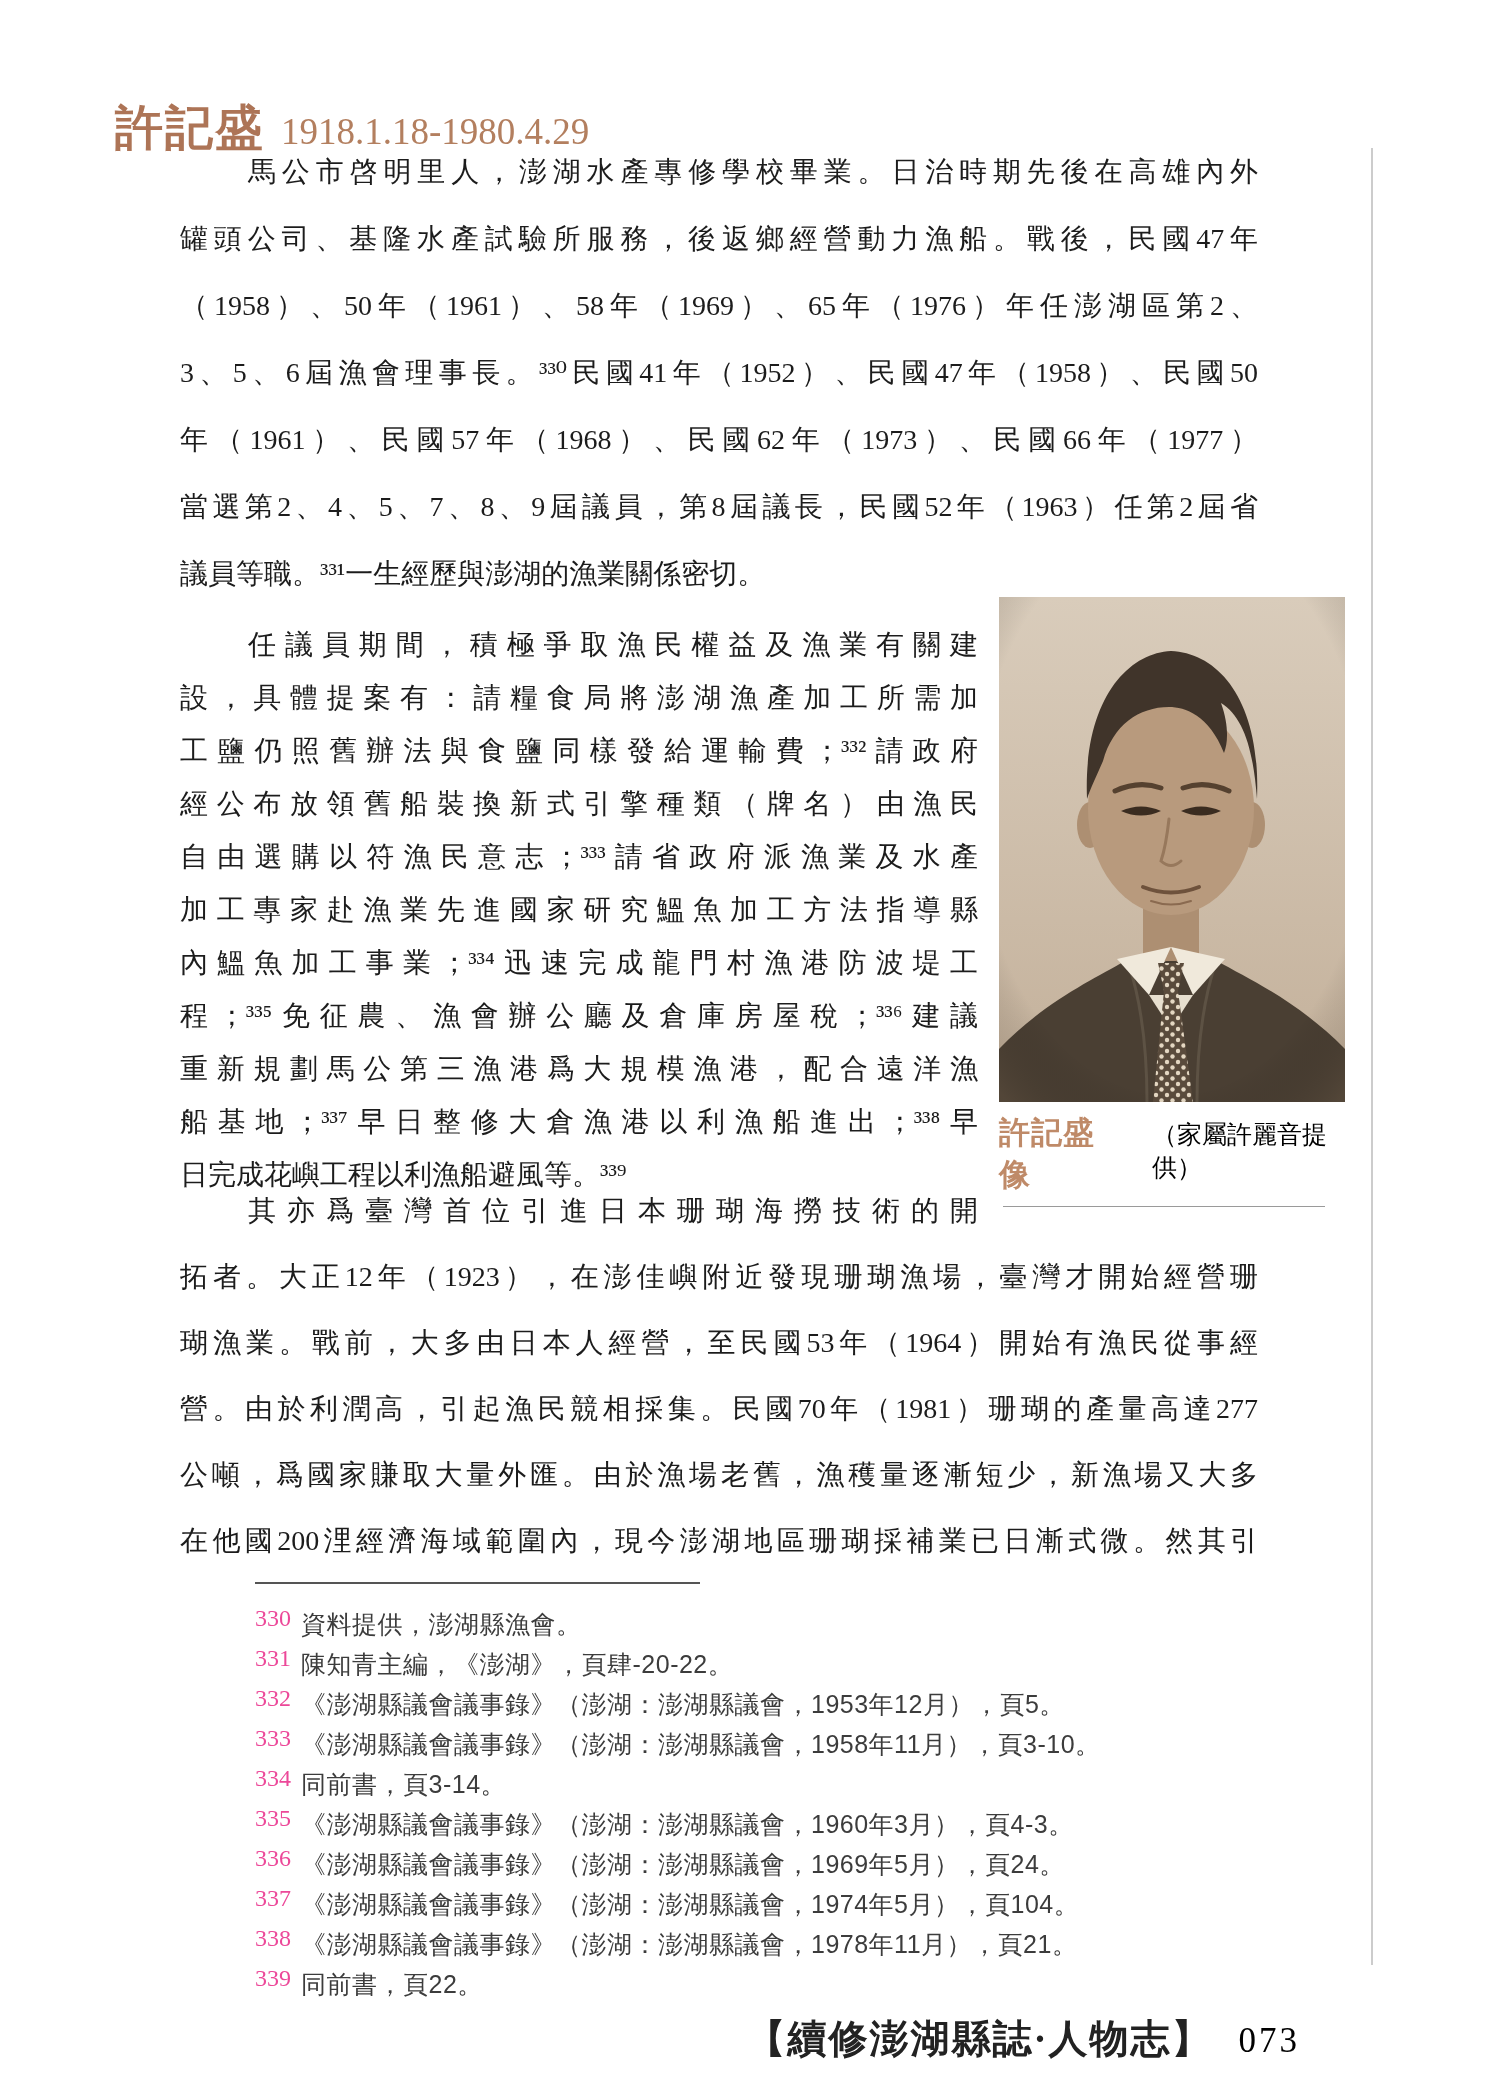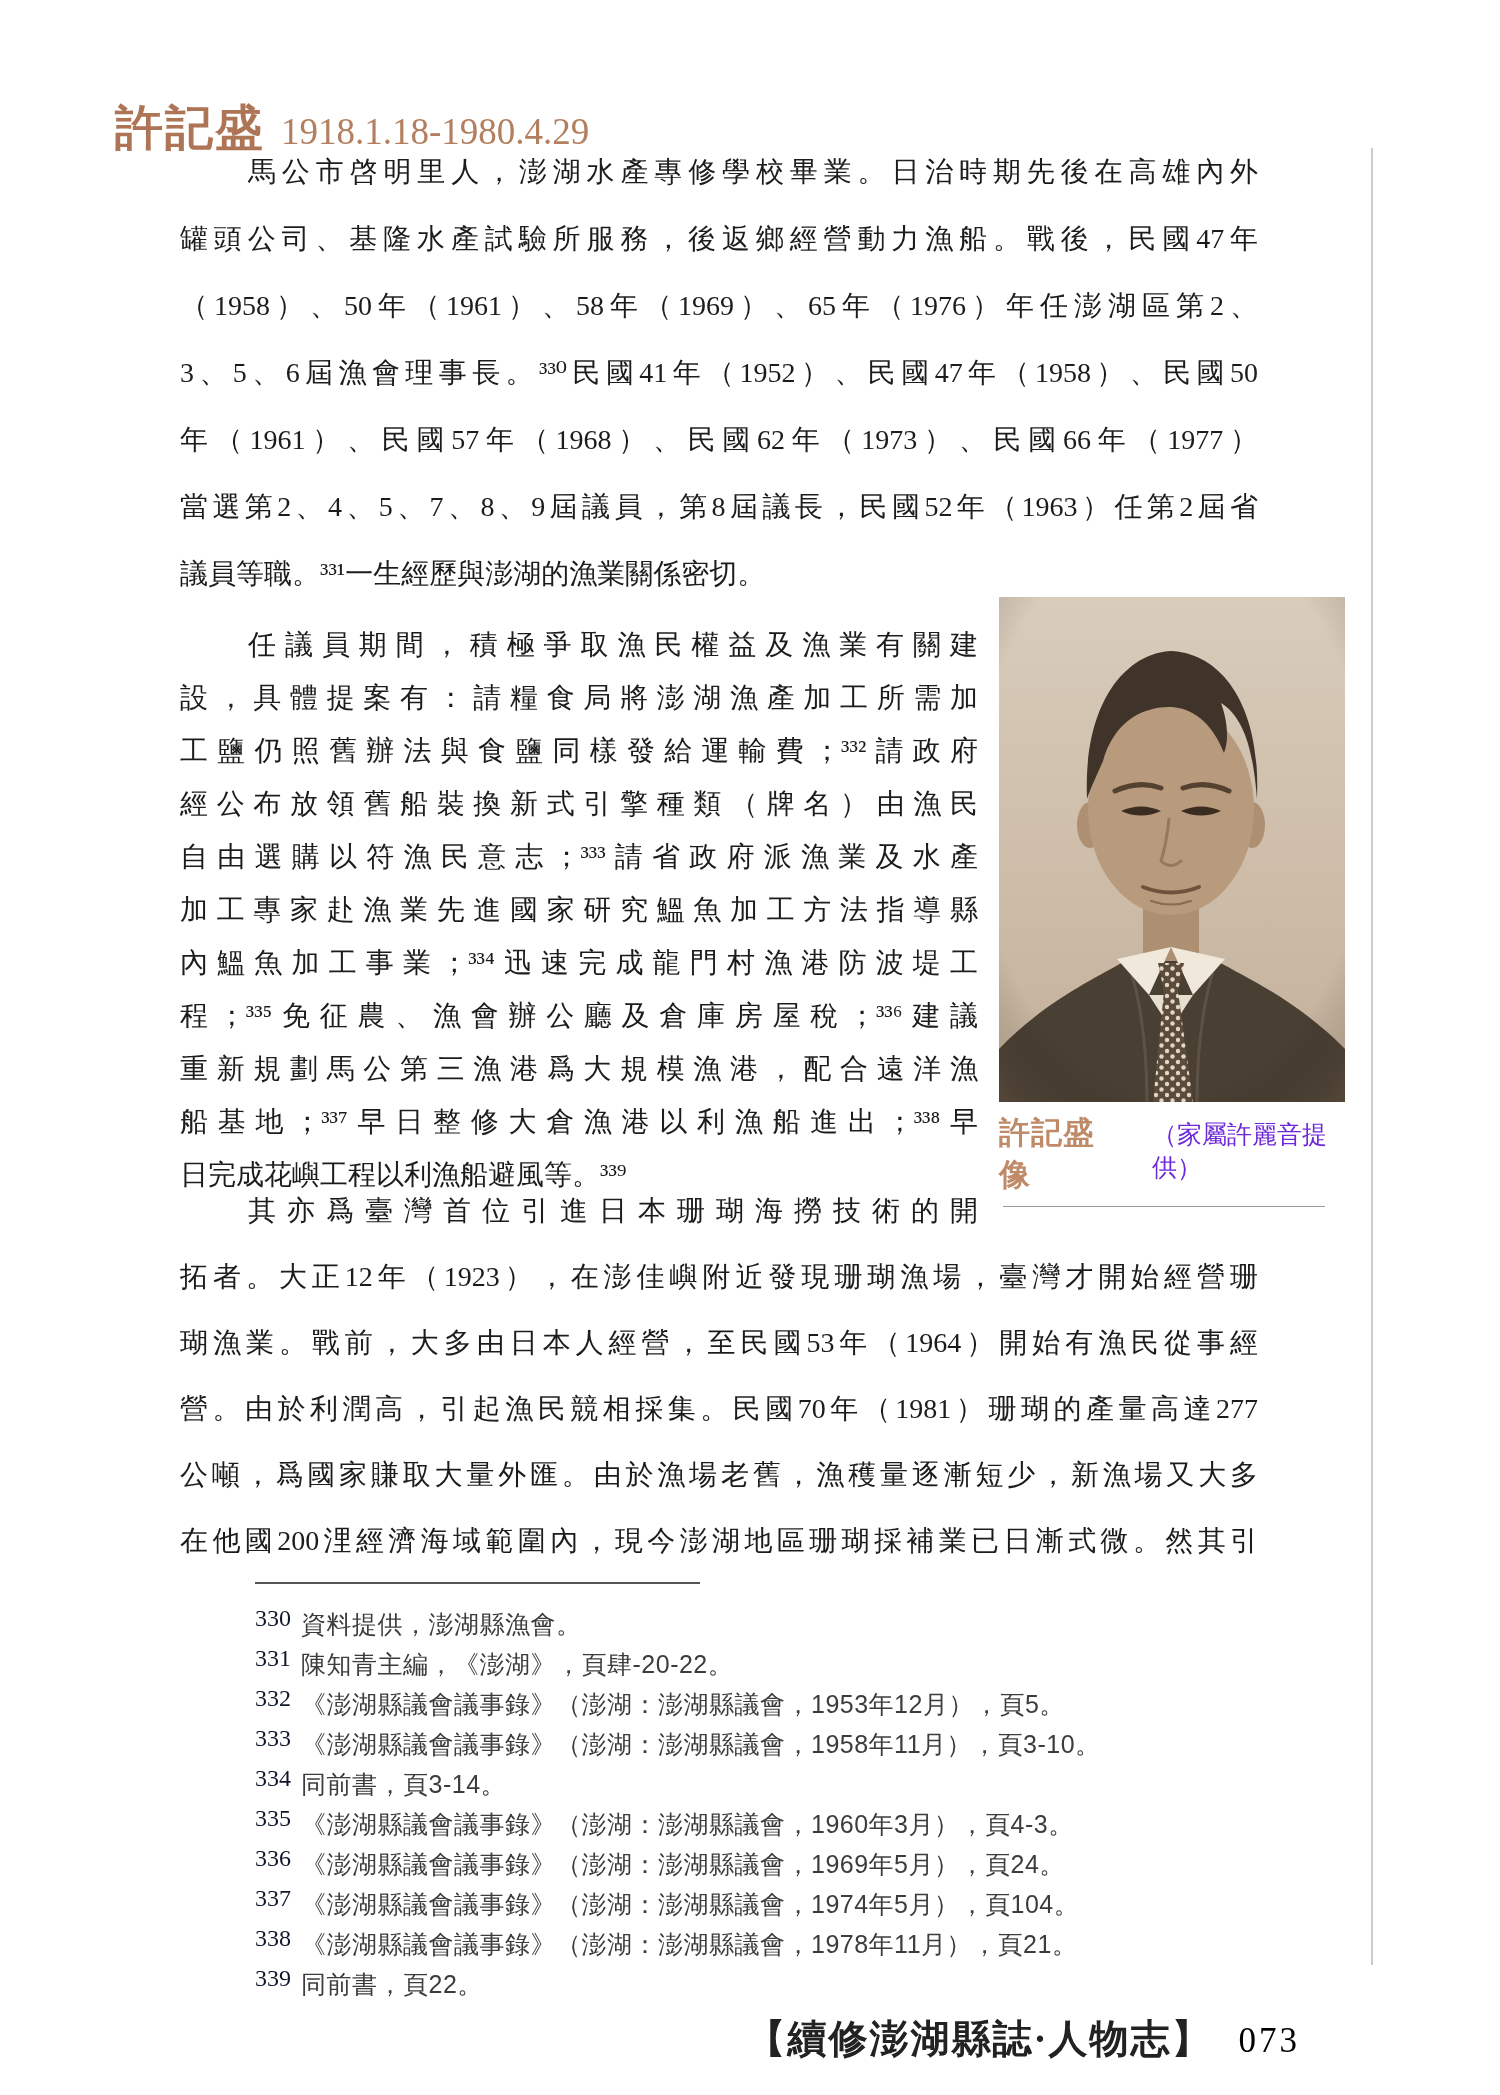--- a/index.html
+++ b/index.html
@@ -22,28 +22,28 @@
   #p3 .line{line-height:66px;height:66px;}
   #p3 .narrow{width:798px;}
   .indent{text-indent:68px;}
   .noj{text-align-last:left;}
   
   .portrait-figure{position:absolute;left:999px;top:597px;width:346px;}
   .portrait-photo{display:block;width:346px;height:505px;}
   .photo-caption{margin-top:10px;display:flex;align-items:baseline;
                  font-family:"Liberation Sans","DejaVu Sans",sans-serif;gap:43px;}
   .caption-name{font-size:31px;font-weight:600;color:#bf8a68;letter-spacing:1px;}
-  .caption-credit{font-size:25px;color:#6d28d9;margin-left:0;}
+  .caption-credit{font-size:25px;color:#000000;margin-left:0;}
   .caption-rule{margin-top:10px;margin-left:4px;width:322px;height:1px;background:#9a9a9a;}
   
   .footnote-divider{position:absolute;left:255px;top:1582px;width:445px;height:2px;background:#555555;}
   .footnotes{position:absolute;left:255px;top:1598px;width:900px;
              font-family:"Liberation Sans","DejaVu Sans",sans-serif;}
   .fn-row{height:40px;line-height:40px;white-space:nowrap;}
-  .fn-num{font-family:"Liberation Serif","DejaVu Serif",serif;font-size:24px;color:#0f172a;
+  .fn-num{font-family:"Liberation Serif","DejaVu Serif",serif;font-size:24px;color:#ec4899;
           vertical-align:7px;margin-right:10px;}
   .fn-text{font-size:25px;color:#3c3c3c;letter-spacing:0.5px;}
   
   .page-footer{position:absolute;right:200px;top:2012px;display:flex;align-items:baseline;}
   .book-title{font-size:39px;font-weight:bold;color:#222222;letter-spacing:2px;}
   .page-number{font-size:35px;color:#000000;margin-left:26px;letter-spacing:3px;}
 </style>
 </head>
 <body>
 

